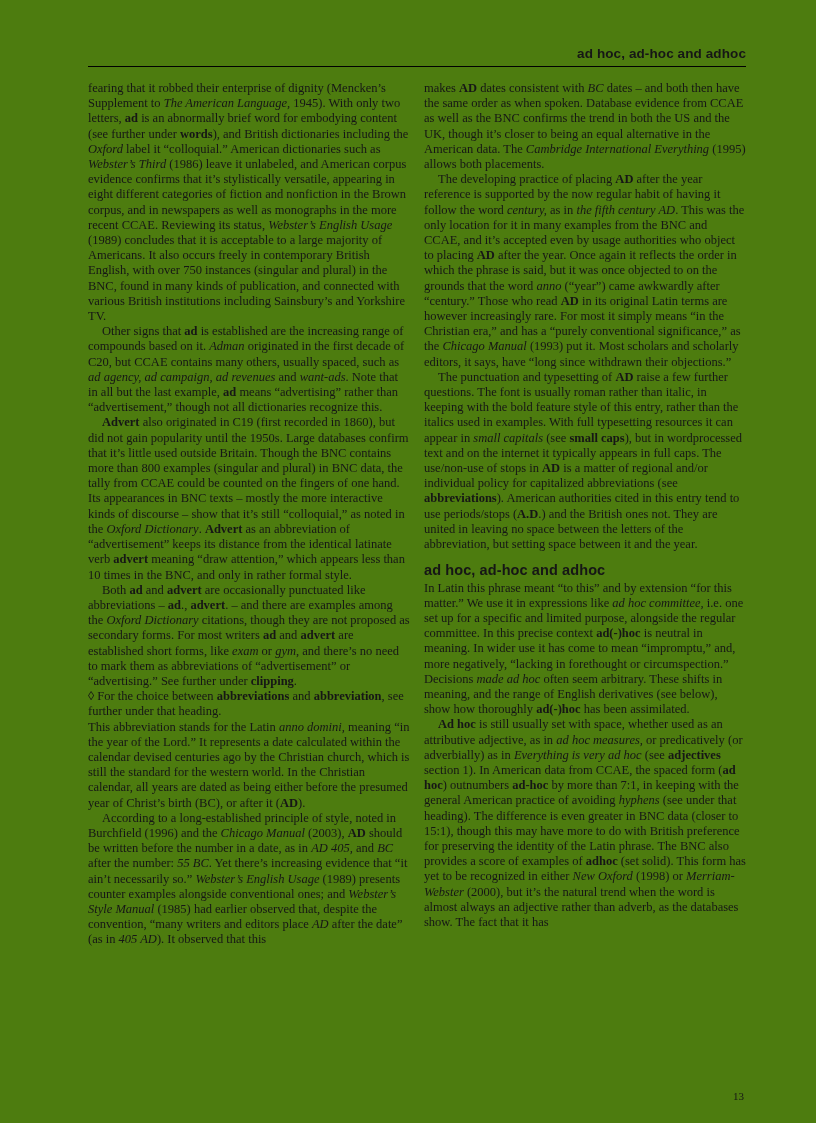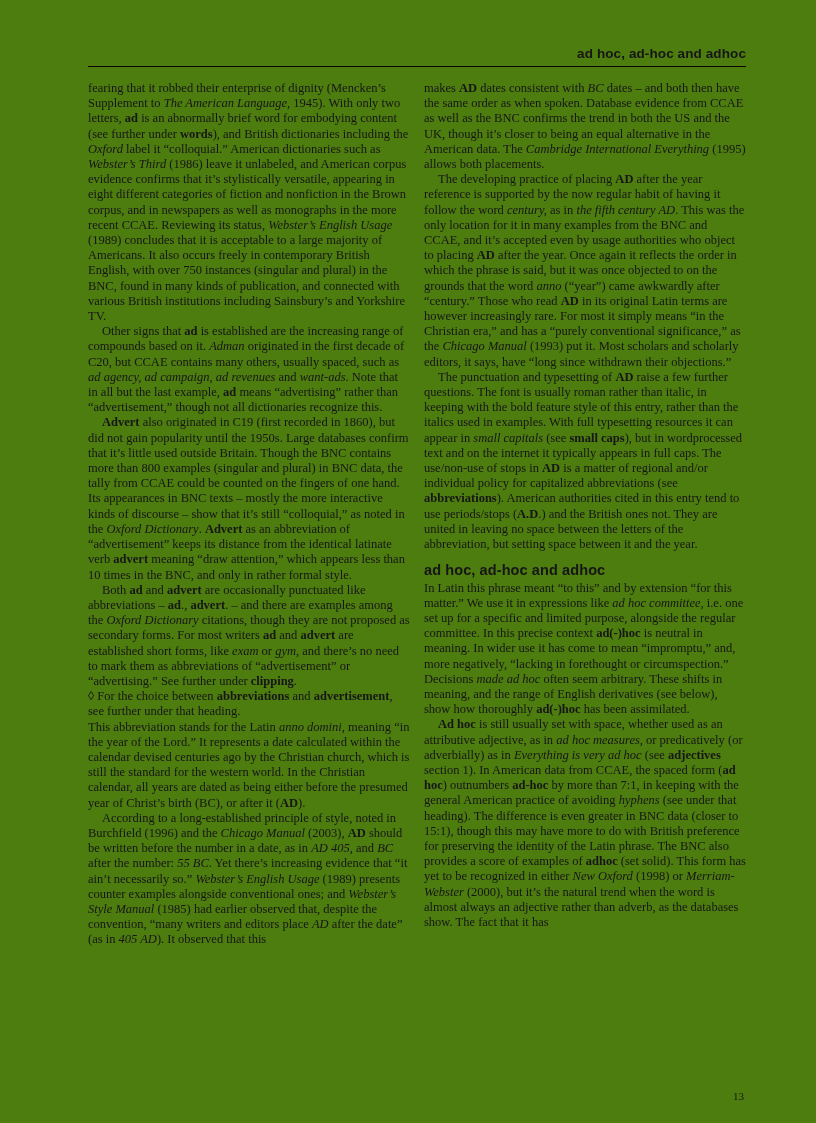--- a/index.html
+++ b/index.html
@@ -68,21 +68,21 @@
 <div class="page">
   <div class="content">
     <div class="running-head">ad hoc, ad-hoc and adhoc</div>
     <div class="rule"></div>
     <div class="columns">
       <div class="col">
           <p class="para">fearing that it robbed their enterprise of dignity (Mencken’s Supplement to <i>The American Language,</i> 1945). With only two letters, <b>ad</b> is an abnormally brief word for embodying content (see further under <b>words</b>), and British dictionaries including the <i>Oxford</i> label it “colloquial.” American dictionaries such as <i>Webster’s Third</i> (1986) leave it unlabeled, and American corpus evidence confirms that it’s stylistically versatile, appearing in eight different categories of fiction and nonfiction in the Brown corpus, and in newspapers as well as monographs in the more recent CCAE. Reviewing its status, <i>Webster’s English Usage</i> (1989) concludes that it is acceptable to a large majority of Americans. It also occurs freely in contemporary British English, with over 750 instances (singular and plural) in the BNC, found in many kinds of publication, and connected with various British institutions including Sainsbury’s and Yorkshire TV.</p>
           <p class="para indent">Other signs that <b>ad</b> is established are the increasing range of compounds based on it. <i>Adman</i> originated in the first decade of C20, but CCAE contains many others, usually spaced, such as <i>ad agency, ad campaign, ad revenues</i> and <i>want-ads</i>. Note that in all but the last example, <b>ad</b> means “advertising” rather than “advertisement,” though not all dictionaries recognize this.</p>
           <p class="para indent"><b>Advert</b> also originated in C19 (first recorded in 1860), but did not gain popularity until the 1950s. Large databases confirm that it’s little used outside Britain. Though the BNC contains more than 800 examples (singular and plural) in BNC data, the tally from CCAE could be counted on the fingers of one hand. Its appearances in BNC texts – mostly the more interactive kinds of discourse – show that it’s still “colloquial,” as noted in the <i>Oxford Dictionary</i>. <b>Advert</b> as an abbreviation of “advertisement” keeps its distance from the identical latinate verb <b>advert</b> meaning “draw attention,” which appears less than 10 times in the BNC, and only in rather formal style.</p>
           <p class="para indent">Both <b>ad</b> and <b>advert</b> are occasionally punctuated like abbreviations – <b>ad</b>., <b>advert</b>. – and there are examples among the <i>Oxford Dictionary</i> citations, though they are not proposed as secondary forms. For most writers <b>ad</b> and <b>advert</b> are established short forms, like <i>exam</i> or <i>gym</i>, and there’s no need to mark them as abbreviations of “advertisement” or “advertising.” See further under <b>clipping</b>.</p>
-          <p class="crossref">◊ For the choice between <b>abbreviations</b> and <b>advertisement</b>, see further under that heading.</p>
+          <p class="crossref">◊ For the choice between <b>abbreviations</b> and <b>abbreviation</b>, see further under that heading.</p>
           <p class="para">This abbreviation stands for the Latin <i>anno domini,</i> meaning “in the year of the Lord.” It represents a date calculated within the calendar devised centuries ago by the Christian church, which is still the standard for the western world. In the Christian calendar, all years are dated as being either before the presumed year of Christ’s birth (BC), or after it (<b>AD</b>).</p>
           <p class="para indent">According to a long-established principle of style, noted in Burchfield (1996) and the <i>Chicago Manual</i> (2003), <b>AD</b> should be written before the number in a date, as in <i>AD 405,</i> and <i>BC</i> after the number: <i>55 BC</i>. Yet there’s increasing evidence that “it ain’t necessarily so.” <i>Webster’s English Usage</i> (1989) presents counter examples alongside conventional ones; and <i>Webster’s Style Manual</i> (1985) had earlier observed that, despite the convention, “many writers and editors place <i>AD</i> after the date” (as in <i>405 AD</i>). It observed that this</p>
         </div>
       <div class="col">
           <p class="para">makes <b>AD</b> dates consistent with <i>BC</i> dates – and both then have the same order as when spoken. Database evidence from CCAE as well as the BNC confirms the trend in both the US and the UK, though it’s closer to being an equal alternative in the American data. The <i>Cambridge International Everything</i> (1995) allows both placements.</p>
           <p class="para indent">The developing practice of placing <b>AD</b> after the year reference is supported by the now regular habit of having it follow the word <i>century,</i> as in <i>the fifth century AD</i>. This was the only location for it in many examples from the BNC and CCAE, and it’s accepted even by usage authorities who object to placing <b>AD</b> after the year. Once again it reflects the order in which the phrase is said, but it was once objected to on the grounds that the word <i>anno</i> (“year”) came awkwardly after “century.” Those who read <b>AD</b> in its original Latin terms are however increasingly rare. For most it simply means “in the Christian era,” and has a “purely conventional significance,” as the <i>Chicago Manual</i> (1993) put it. Most scholars and scholarly editors, it says, have “long since withdrawn their objections.”</p>
           <p class="para indent">The punctuation and typesetting of <b>AD</b> raise a few further questions. The font is usually roman rather than italic, in keeping with the bold feature style of this entry, rather than the italics used in examples. With full typesetting resources it can appear in <i>small capitals</i> (see <b>small caps</b>), but in wordprocessed text and on the internet it typically appears in full caps. The use/non-use of stops in <b>AD</b> is a matter of regional and/or individual policy for capitalized abbreviations (see <b>abbreviations</b>). American authorities cited in this entry tend to use periods/stops (<b>A.D</b>.) and the British ones not. They are united in leaving no space between the letters of the abbreviation, but setting space between it and the year.</p>
           <h2 class="entry-heading">ad hoc, ad-hoc and adhoc</h2>
           <p class="para">In Latin this phrase meant “to this” and by extension “for this matter.” We use it in expressions like <i>ad hoc committee,</i> i.e. one set up for a specific and limited purpose, alongside the regular committee. In this precise context <b>ad(-)hoc</b> is neutral in meaning. In wider use it has come to mean “impromptu,” and, more negatively, “lacking in forethought or circumspection.” Decisions <i>made ad hoc</i> often seem arbitrary. These shifts in meaning, and the range of English derivatives (see below), show how thoroughly <b>ad(-)hoc</b> has been assimilated.</p>
           <p class="para indent"><b>Ad hoc</b> is still usually set with space, whether used as an attributive adjective, as in <i>ad hoc measures,</i> or predicatively (or adverbially) as in <i>Everything is very ad hoc</i> (see <b>adjectives</b> section 1). In American data from CCAE, the spaced form (<b>ad hoc</b>) outnumbers <b>ad-hoc</b> by more than 7:1, in keeping with the general American practice of avoiding <i>hyphens</i> (see under that heading). The difference is even greater in BNC data (closer to 15:1), though this may have more to do with British preference for preserving the identity of the Latin phrase. The BNC also provides a score of examples of <b>adhoc</b> (set solid). This form has yet to be recognized in either <i>New Oxford</i> (1998) or <i>Merriam-Webster</i> (2000), but it’s the natural trend when the word is almost always an adjective rather than adverb, as the databases show. The fact that it has</p>

